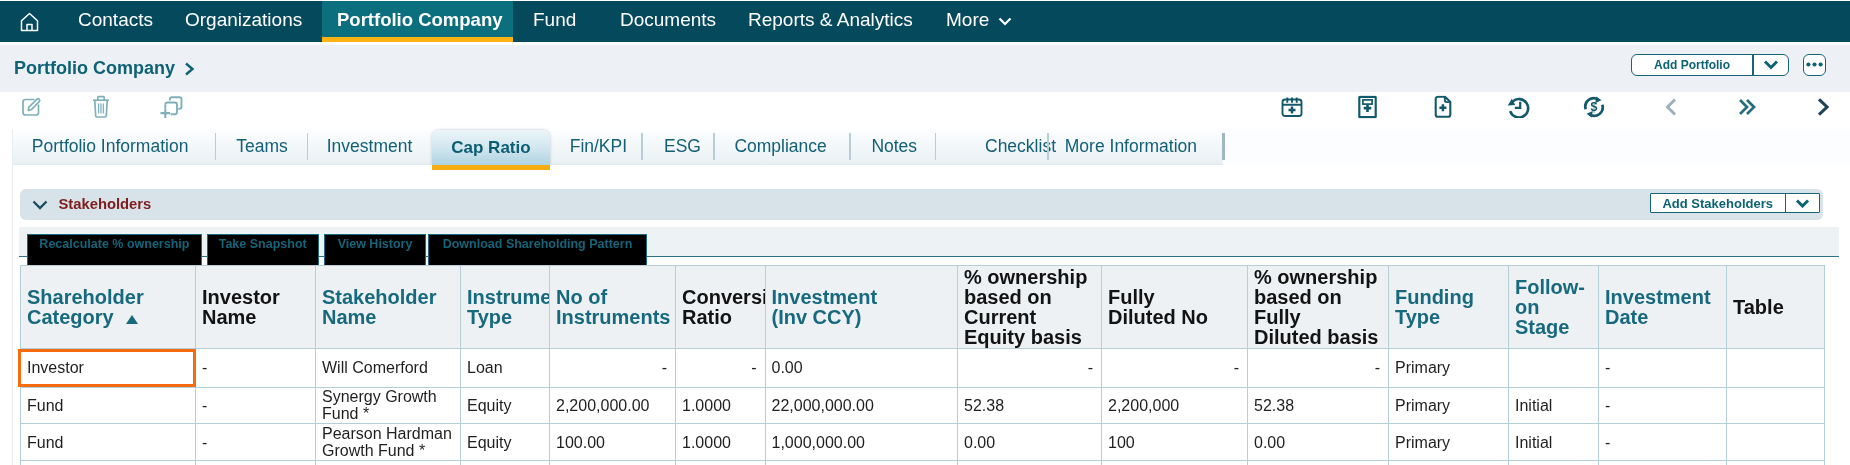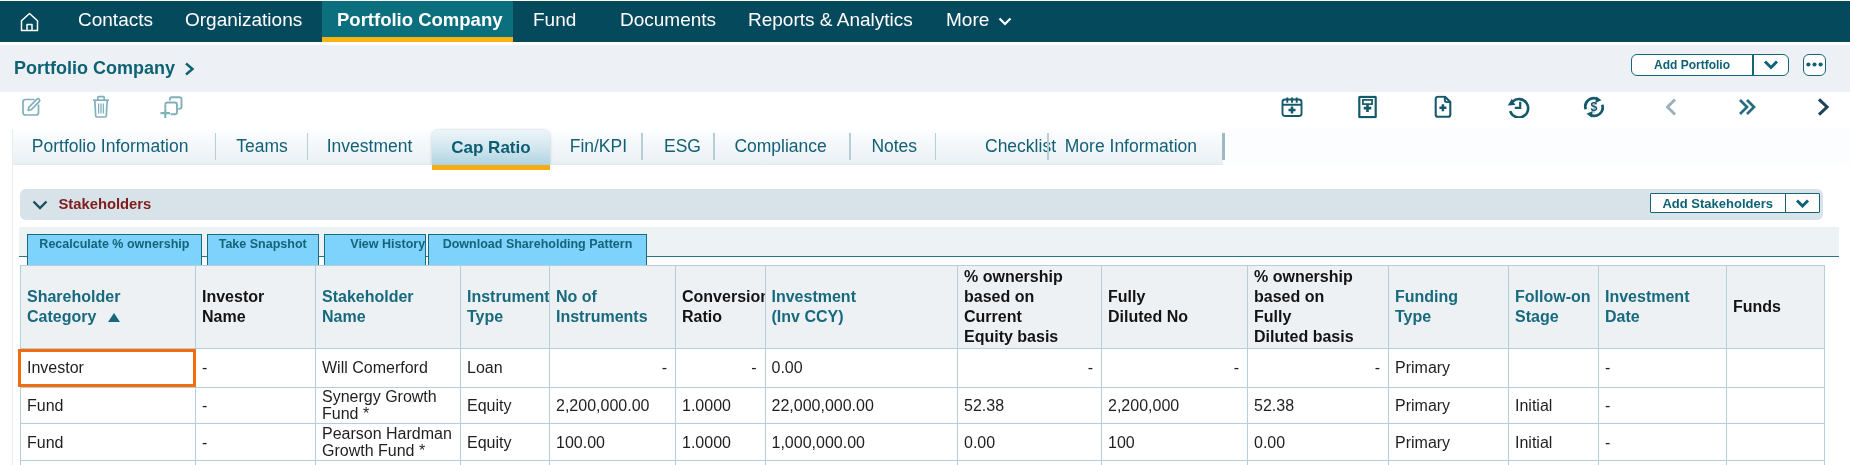--- a/index.html
+++ b/index.html
@@ -34,28 +34,28 @@
 #tabsrow .tab { position:absolute; top:0; height:35.5px; line-height:35.5px; font-size:17.5px; color:#136076; white-space:nowrap; }
 #tabsrow .div { position:absolute; top:4px; height:27px; width:1.5px; background:#b9cdd6; }
 #activetab { position:absolute; left:419.3px; top:1px; width:117.3px; height:34.5px; border-radius:7px 7px 0 0;
   background:linear-gradient(#ecf5f9 0%, #cfe5ee 55%, #aed3e1 100%); box-shadow:0 0 3px rgba(110,135,150,0.45); text-align:center; line-height:35px; font-size:17px; font-weight:bold; color:#0c5d72; }
 #tabunder { position:absolute; left:432.3px; top:164.9px; width:117.3px; height:5px; background:#f7ac12; }
 
 
 #shbar { position:absolute; left:20px; top:188.8px; width:1803px; height:31.5px; background:#d8e2e9; border-radius:6px; }
 #shbar .title { position:absolute; left:38.4px; top:0; height:31.5px; line-height:31.5px; font-size:14.8px; font-weight:bold; color:#7f1d1d; }
 #btnrow { position:absolute; left:19px; top:226.5px; width:1819.5px; height:30.2px; background:#edf2f5; border-bottom:1.7px solid #2b7487; }
-.obtn { position:absolute; top:7.3px; height:39px; background:#7dd3fc; border:1.6px solid #1b6b80; border-radius:0;
+.obtn { position:absolute; top:7.3px; height:39px; background:#000000; border:1.6px solid #1b6b80; border-radius:0;
   font-size:12.5px; font-weight:bold; color:#156479; text-align:center; line-height:19.6px; }
 
 
 #tbl { position:absolute; left:20px; top:264.5px; border-collapse:collapse; table-layout:fixed; width:1804px; }
 #tbl td, #tbl th { border:1px solid #b5cfd8; overflow:hidden; }
 #tbl th { background:#edf1f4; height:83px; text-align:left; vertical-align:middle;
-  font-size:16px; font-weight:bold; line-height:20px; padding-left:6px; color:#131313; }
+  font-size:20px; font-weight:bold; line-height:20px; padding-left:6px; color:#131313; }
 #tbl th.teal { color:#17697d; }
 #tbl td { background:#fff; height:36.8px; vertical-align:middle; font-size:16px; color:#1f1f1f;
   padding-left:6px; line-height:17px; }
 #tbl td.r { text-align:right; padding-right:8px; padding-left:0; }
 #tbl tr.first td { height:39px; }
 .sortup { display:inline-block; width:0; height:0; border-left:6.5px solid transparent;
   border-right:6.5px solid transparent; border-bottom:9px solid #17697d; margin-left:7px; }
 #orangebox { position:absolute; left:18.2px; top:349.2px; width:177.6px; height:38.2px;
   border:3.4px solid #f46c0f; background:transparent; }
 #leftedge { position:absolute; left:12px; top:92px; width:1px; height:373px; background:#e8ecee; }
@@ -208,21 +208,21 @@
     <div class="dd" style="flex:1">
         <svg width="15" height="9" viewBox="0 0 15 9" fill="none" stroke="#0d6274" stroke-width="3">
           <path d="M2 1.5 L7.5 7 L13 1.5"></path>
         </svg>
       </div>
   </div>
 </div>
 <div id="btnrow">
   <div class="obtn" style="left:7.8px; width:175.2px;">Recalculate % ownership</div>
   <div class="obtn" style="left:187.8px; width:111.8px;">Take Snapshot</div>
-  <div class="obtn" style="left:305px; width:102.1px;text-align:right;">View History</div>
+  <div class="obtn" style="left:305px; width:102.1px;">View History</div>
   <div class="obtn" style="left:409px; width:219px;">Download Shareholding Pattern</div>
 </div>
 
 <table id="tbl">
   <colgroup>
     <col style="width:175px">
       <col style="width:120px">
       <col style="width:145px">
       <col style="width:89px">
     <col style="width:126px">
@@ -244,21 +244,21 @@
     <th class="teal">Instrument<br>Type</th>
     <th class="teal">No of<br>Instruments</th>
     <th>Conversion<br>Ratio</th>
     <th class="teal">Investment<br>(Inv CCY)</th>
     <th>% ownership<br>based on<br>Current<br>Equity basis</th>
     <th>Fully<br>Diluted No</th>
     <th>% ownership<br>based on<br>Fully<br>Diluted basis</th>
     <th class="teal">Funding<br>Type</th>
     <th class="teal">Follow-on<br>Stage</th>
     <th class="teal">Investment<br>Date</th>
-    <th>Funds</th>
+    <th>Table</th>
   </tr>
   <tr class="first">
     <td>Investor</td>
         <td>-</td>
         <td>Will Comerford</td>
         <td>Loan</td>
     <td class="r">-</td>
         <td class="r">-</td>
         <td>0.00</td>
     <td class="r">-</td>

